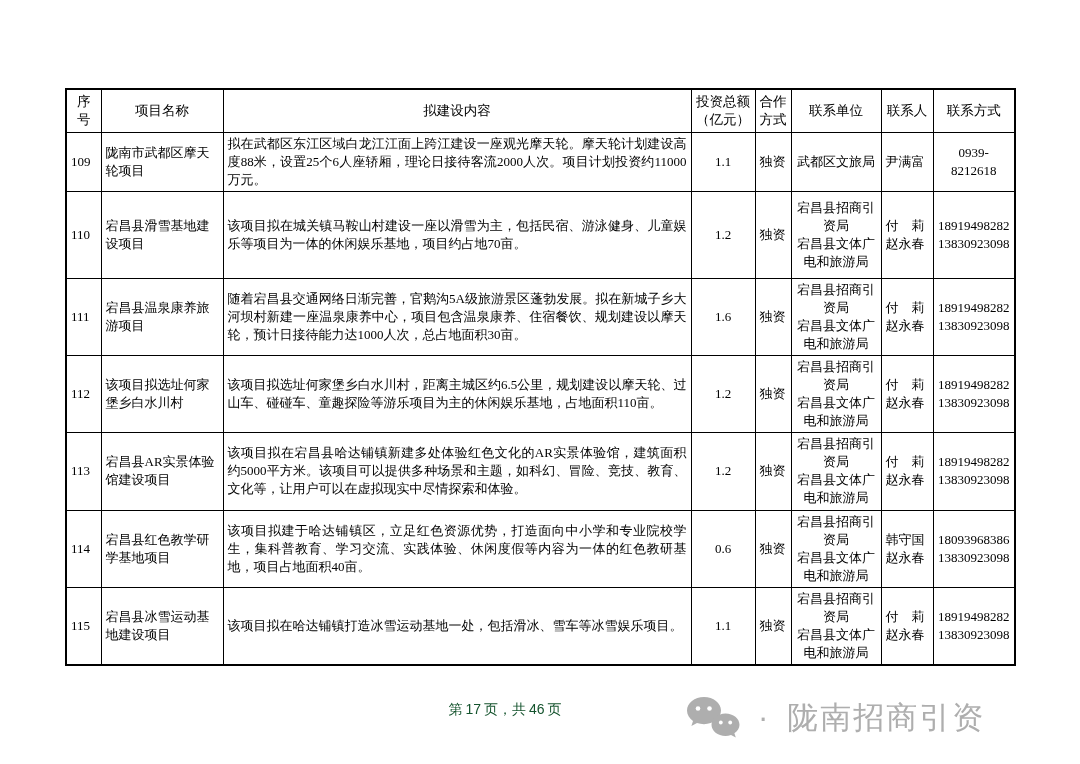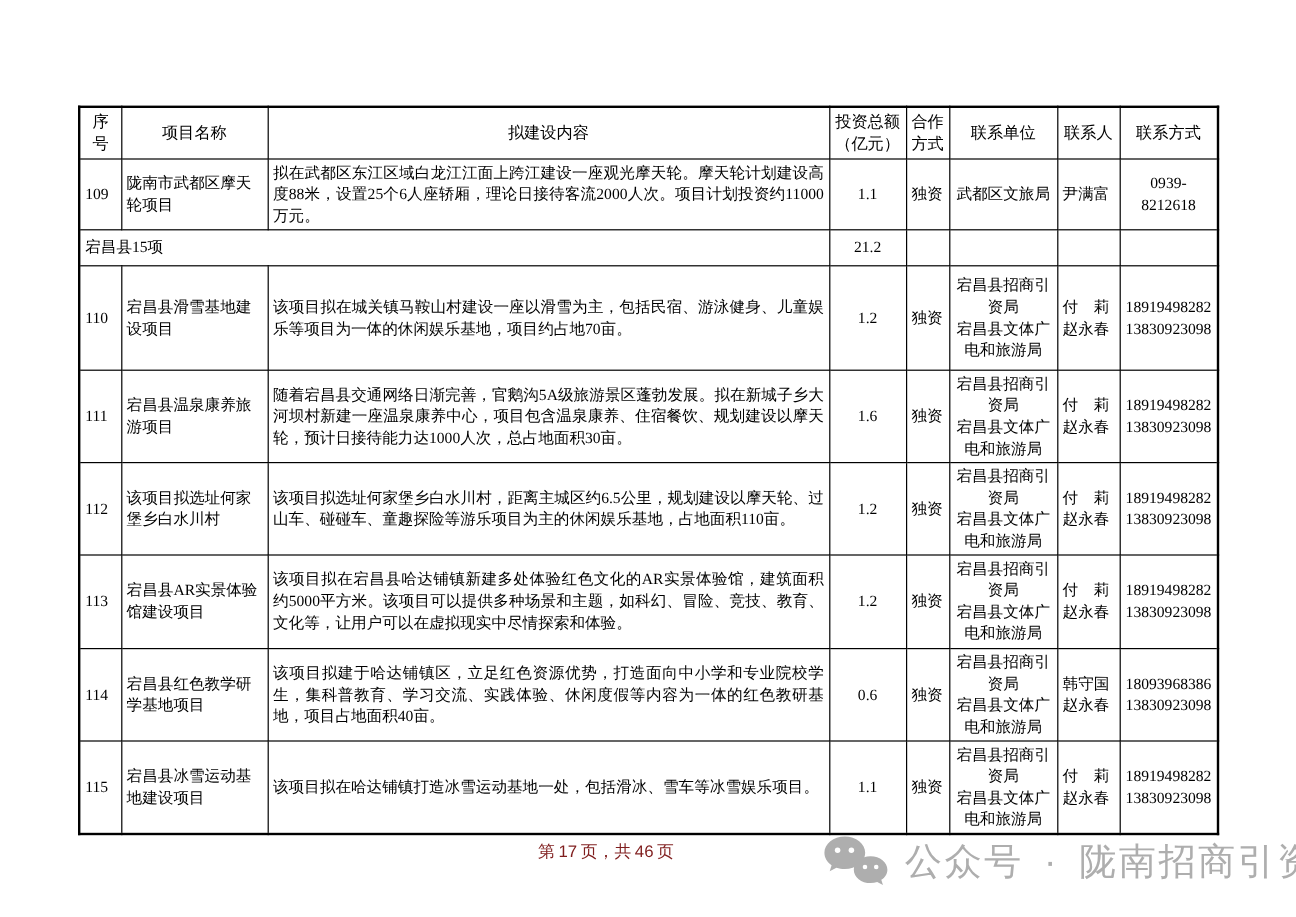--- a/index.html
+++ b/index.html
@@ -26,21 +26,21 @@
   td.c-name{text-align:left;padding:2px 3px;}
   td.c-content{text-align:justify;text-justify:inter-ideograph;padding:2px 5px;}
   td.c-inv{text-align:center;}
   td.c-coop{padding:2px 1px;}
   td.c-unit,th.c-unit{text-align:center;border-left:2px solid #000;}
   td.c-person{padding:2px 3px;}
   td.c-phone{text-align:center;font-size:12.5px;padding:2px 2px;margin-left:20px;}
   td.c-section{text-align:left;font-weight:bold;padding:2px 5px;}
   .footer{
     position:absolute;left:65px;top:701px;width:880px;text-align:center;
-    font-size:14px;color:#7f1d1d;
+    font-size:14px;color:#14532d;
   }
   .footer .num{
     font-family:"Liberation Sans","DejaVu Sans",sans-serif;
     margin:0 3px;font-size:14px;
   }
   .watermark{
     position:absolute;left:683px;top:694px;height:48px;
     display:flex;align-items:center;gap:13px;
     color:#aeaeae;
     font-family:"Liberation Sans","DejaVu Sans",sans-serif;
@@ -88,28 +88,20 @@
           <div>武都区文旅局</div>
         </td>
         <td class="c-person">
           <div>尹满富</div>
         </td>
         <td class="c-phone">
           <div>0939-8212618</div>
         </td>
       </tr>
 
-      <tr style="height:30px">
-        <td class="c-section" colspan="3">宕昌县15项</td>
-        <td class="c-inv">21.2</td>
-        <td class="c-coop"></td>
-        <td class="c-unit"></td>
-        <td class="c-person"></td>
-        <td class="c-phone"></td>
-      </tr>
 
       <tr style="height:87px">
         <td class="c-no">110</td>
         <td class="c-name">宕昌县滑雪基地建设项目</td>
         <td class="c-content">该项目拟在城关镇马鞍山村建设一座以滑雪为主，包括民宿、游泳健身、儿童娱乐等项目为一体的休闲娱乐基地，项目约占地70亩。</td>
         <td class="c-inv">1.2</td>
         <td class="c-coop">独资</td>
         <td class="c-unit">
           <div>宕昌县招商引资局</div>
           <div>宕昌县文体广电和旅游局</div>
@@ -236,18 +228,17 @@
         <path d="M21 2C11.6 2 4 8.1 4 15.6c0 4.2 2.3 7.9 6 10.4l-1.6 5 5.6-2.9c2.2.7 4.5 1.1 7 1.1 9.4 0 17-6.1 17-13.6S30.4 2 21 2z"></path>
         <path d="M42.5 18.5c-7.8 0-14 5-14 11.2 0 6.2 6.2 11.2 14 11.2 1.9 0 3.8-.3 5.5-.9l4.8 2.5-1.4-4.3c3.1-2 5.1-5.1 5.1-8.5 0-6.2-6.2-11.2-14-11.2z"></path>
       </g>
       <g fill="#ffffff">
         <circle cx="15" cy="13.5" r="2.3"></circle>
         <circle cx="26.5" cy="13.5" r="2.3"></circle>
         <circle cx="37.8" cy="27.5" r="1.9"></circle>
         <circle cx="47.2" cy="27.5" r="1.9"></circle>
       </g>
     </svg>
-    <span>公众号</span>
       <span class="sep">·</span>
       <span>陇南招商引资</span>
   </div>
 
 </div>
 
 </body></html>

